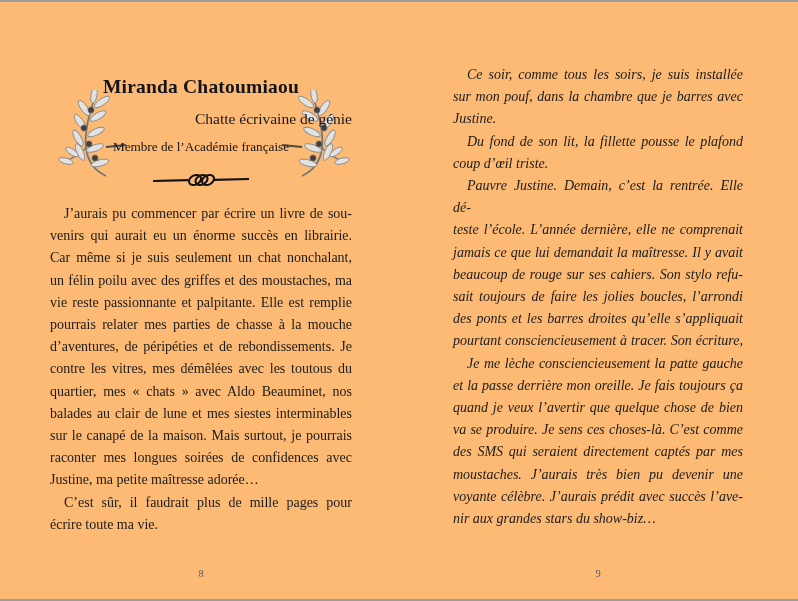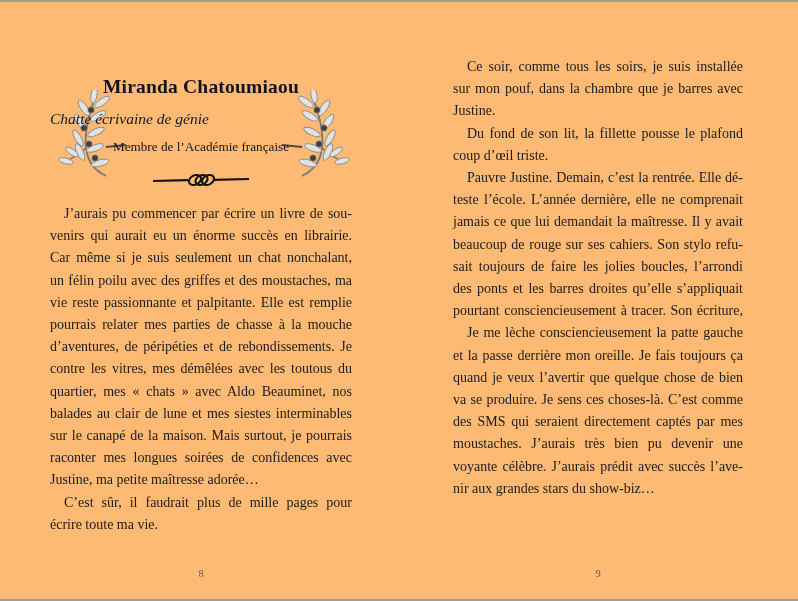--- a/index.html
+++ b/index.html
@@ -16,40 +16,40 @@
   .edge.bottom{bottom:0;}
 
   
   .author{
     position:absolute;left:50px;width:302px;top:76px;
     text-align:center;font-weight:bold;font-size:19.5px;line-height:22px;
     color:#14141c;letter-spacing:0.2px;
   }
   .role{
     position:absolute;left:50px;width:302px;top:109px;
-    text-align:left;font-style:italic;font-size:15.5px;line-height:19px;
+    text-align:right;font-size:15.5px;line-height:19px;
     color:#17171f;
   }
   .membership{
     position:absolute;left:50px;width:302px;top:139px;
     text-align:center;font-weight:normal;font-size:13.2px;line-height:16px;
     color:#14141c;
   }
   .divider{
     position:absolute;left:50px;width:302px;top:170px;height:20px;
     text-align:center;
   }
   .branch{position:absolute;top:90px;width:86px;height:90px;}
   .branch.left{left:40px;}
   .branch.right{left:282px;transform:scaleX(-1);}
 
   
   .body-text{position:absolute;font-size:14px;line-height:22.2px;color:#1b1b1b;}
   #left-body{left:50px;top:203px;width:302px;}
-  #right-body{left:453px;top:56px;width:290px;}
+  #right-body{left:453px;top:64px;width:290px;font-style:italic;}
   .para{margin:0;}
   .line{text-align:justify;text-align-last:auto;white-space:normal;}
   .line.fill{text-align-last:justify;}
   .line.first{text-indent:14px;}
 
   .pagenum{
     position:absolute;top:568px;text-align:center;
     font-size:10.5px;line-height:12px;color:#5a5a68;
   }
   #pn-left{left:50px;width:302px;}

